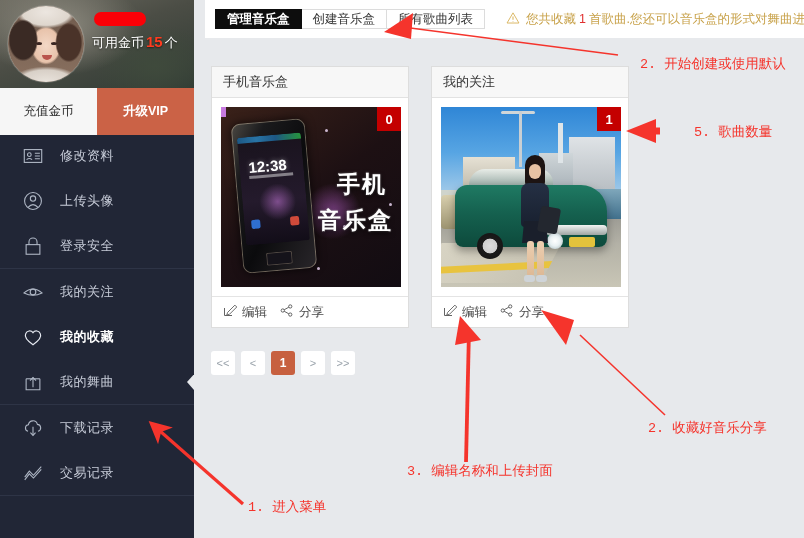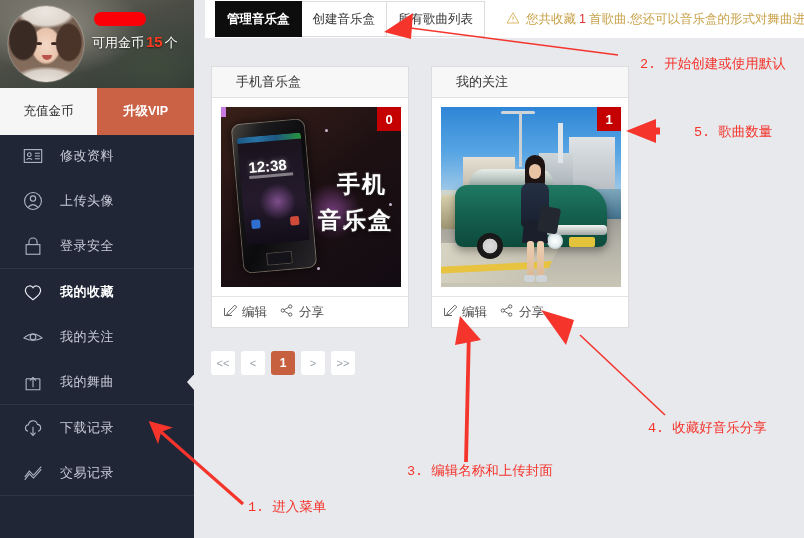--- a/index.html
+++ b/index.html
@@ -134,21 +134,21 @@
     width: 610px; height: 538px;
   }
   #tabstrip {
     position: absolute; left: 11px; top: 0;
     width: 599px; height: 38px;
     background: #ffffff;
     display: flex; align-items: center;
     padding-left: 10px;
   }
   .tab {
-    height: 36px;
+    height: 20px;
     padding: 1px 11px;
     display: flex; align-items: center;
     font-size: 12.5px;
     border: 1px solid #dcdcdc;
     background: #ffffff;
     color: #333333;
     margin-right: -1px;
     cursor: pointer;
     white-space: nowrap;
   }
@@ -172,21 +172,21 @@
 
   .card {
     position: absolute;
     width: 198px;
     background: #ffffff;
     border: 1px solid #dddddd;
   }
   .card .chead {
     height: 31px;
     display: flex; align-items: center;
-    padding-left: 24px;
+    padding-left: 11px;
     font-size: 13px;
     color: #333333;
     background: #f7f7f7;
     border-bottom: 1px solid #e2e2e2;
   }
   .card .cbody { padding: 9px; }
   .thumbwrap {
     position: relative;
     width: 180px; height: 180px;
     overflow: hidden;
@@ -506,36 +506,36 @@
           <svg width="22" height="22" viewBox="0 0 24 24" fill="none" stroke="#aeb6c4" stroke-width="1.2">
             <rect x="4.5" y="10.5" width="15" height="10.5"></rect>
             <path d="M7.6 10.5 V7.6 a4.4 4.4 0 0 1 8.8 0 V10.5"></path>
           </svg>
         </span>
         <span class="lbl">登录安全</span>
       </div>
     </div>
 
     <div class="navgroup">
-      <div class="navitem active">
-        <span class="ico">
-          <svg width="22" height="22" viewBox="0 0 24 24" fill="none" stroke="#e6eaf2" stroke-width="1.3">
-            <path d="M12 20.4 C 4.4 15 2.6 11.4 4 8.4 A4.6 4.6 0 0 1 12 7.3 A4.6 4.6 0 0 1 20 8.4 C21.4 11.4 19.6 15 12 20.4 Z"></path>
-          </svg>
-        </span>
-        <span class="lbl">我的收藏</span>
-      </div>
       <div class="navitem">
         <span class="ico">
           <svg width="22" height="22" viewBox="0 0 24 24" fill="none" stroke="#aeb6c4" stroke-width="1.2">
             <path d="M2.2 13 q9.8 -8.6 19.6 0 q-9.8 5 -19.6 0 Z"></path>
             <circle cx="12" cy="12" r="3.1"></circle>
           </svg>
         </span>
         <span class="lbl">我的关注</span>
+      </div>
+      <div class="navitem active">
+        <span class="ico">
+          <svg width="22" height="22" viewBox="0 0 24 24" fill="none" stroke="#e6eaf2" stroke-width="1.3">
+            <path d="M12 20.4 C 4.4 15 2.6 11.4 4 8.4 A4.6 4.6 0 0 1 12 7.3 A4.6 4.6 0 0 1 20 8.4 C21.4 11.4 19.6 15 12 20.4 Z"></path>
+          </svg>
+        </span>
+        <span class="lbl">我的收藏</span>
       </div>
       <div class="navitem">
         <span class="ico">
           <svg width="22" height="22" viewBox="0 0 24 24" fill="none" stroke="#aeb6c4" stroke-width="1.2">
             <path d="M4.5 8.5 V20.5 H19.5 V8.5"></path>
               <path d="M4.5 8.5 H19.5"></path>
             <path d="M12 17.6 V7.2"></path>
               <path d="M8.7 10.4 L12 7.2 L15.3 10.4"></path>
           </svg>
         </span>
@@ -739,17 +739,17 @@
       <line x1="665" y1="415" x2="580" y2="335" stroke="#f5342c" stroke-width="1.6"></line>
       <polygon points="541,310 566,345 574,320" fill="#f5342c"></polygon>
 
       <line x1="660" y1="131" x2="640" y2="131" stroke="#f5342c" stroke-width="7"></line>
       <polygon points="626,131 656,119 656,143" fill="#f5342c"></polygon>
     </svg>
 
     <div class="annotext" style="left:248px; top:498px;">1. 进入菜单</div>
     <div class="annotext" style="left:640px; top:55px;">2. 开始创建或使用默认</div>
     <div class="annotext" style="left:407px; top:462px;">3. 编辑名称和上传封面</div>
-    <div class="annotext" style="left:648px; top:419px;">4. 收藏好音乐分享</div>
+    <div class="annotext" style="left:648px; top:419px;">2. 收藏好音乐分享</div>
     <div class="annotext" style="left:694px; top:123px;">5. 歌曲数量</div>
   </div>
 
 </div>
 
 </body></html>

